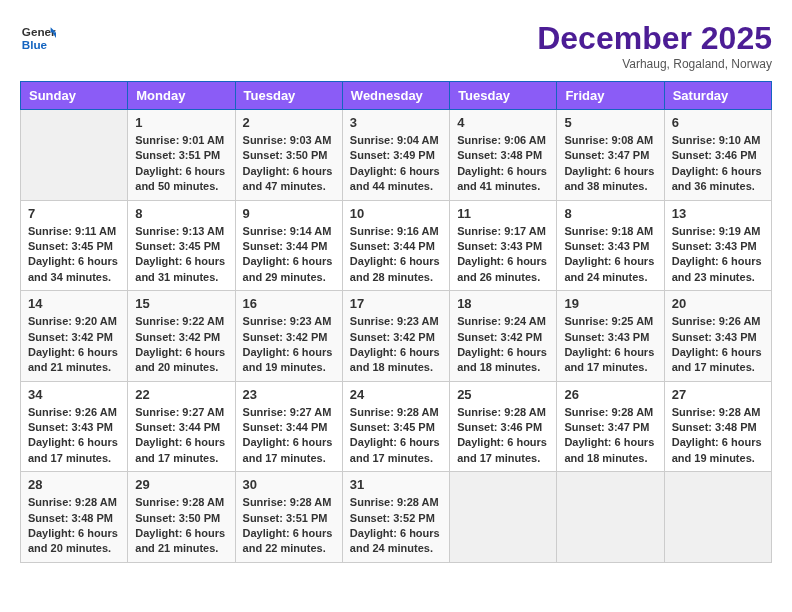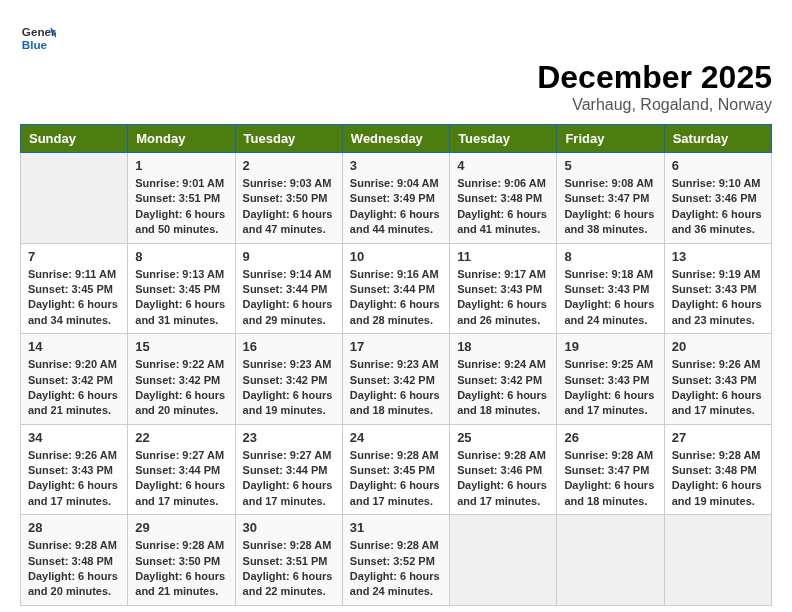--- a/index.html
+++ b/index.html
@@ -24,34 +24,33 @@
     .logo-icon {
       width: 36px;
       height: 36px;
     }
     .title-area {
       text-align: right;
     }
     .month-title {
       font-size: 32px;
       font-weight: bold;
-      color: #000000;
-      margin-top: 39px;
+      color: #4c1d95;
     }
     .location-title {
-      font-size: 16px;
+      font-size: 12px;
       color: #555;
     }
     table {
       width: 100%;
       border-collapse: collapse;
       table-layout: fixed;
     }
     thead th {
-      background-color: #4d7c0f;
+      background-color: #8b5cf6;
       color: #fff;
       text-align: left;
       padding: 6px 8px;
       font-size: 13px;
       font-weight: bold;
       border: 1px solid #1565c0;
     }
     tbody td {
       border: 1px solid #ccc;
       vertical-align: top;

